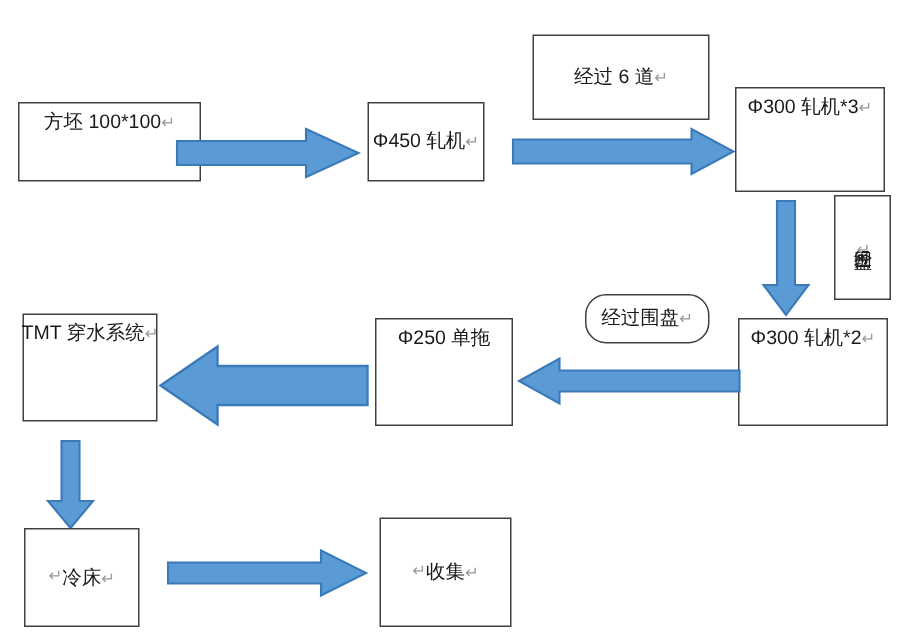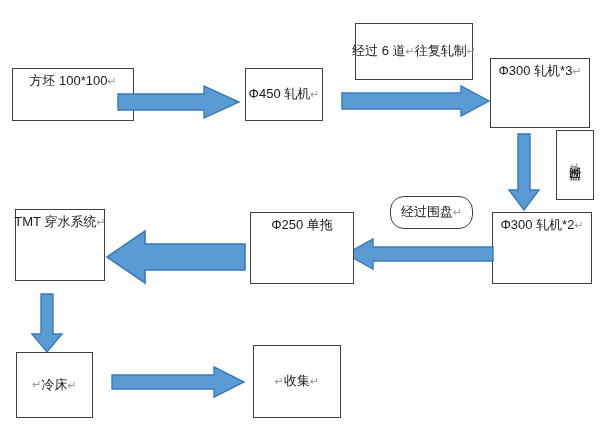--- a/index.html
+++ b/index.html
@@ -80,21 +80,20 @@
       <polygon points="2,10 88,10 88,2 123,18 88,34 88,26 2,26" fill="#5b9bd5" stroke="#3a7ab8" stroke-width="1.4"></polygon>
     </svg>
   </div>
 
   <div class="node centered" style="left:245px; top:68px; width:78px; height:53px;">
     <span class="line"><span>Φ450 轧机</span><span class="pilcrow">↵</span></span>
   </div>
 
   <div class="node centered" style="left:355px; top:23px; width:118px; height:57px;">
     <span class="line"><span>经过 6 道</span><span class="pilcrow">↵</span></span>
-    <span class="line"><span>往复轧制</span><span class="pilcrow">↵</span></span>
   </div>
 
   <div class="arrow" style="left:340px; top:85px; width:151px; height:32px;">
     <svg viewBox="0 0 151 32" preserveAspectRatio="none">
       <polygon points="2,8 121,8 121,1 149,16 121,31 121,24 2,24" fill="#5b9bd5" stroke="#3a7ab8" stroke-width="1.4"></polygon>
     </svg>
   </div>
 
   <div class="node" style="left:490px; top:58px; width:100px; height:70px;">
     <span class="line">Φ300 轧机</span>
@@ -119,21 +118,21 @@
   <div class="node centered" style="left:390px; top:196px; width:83px; height:33px;border-radius:14px;">
     <span class="line"><span>经过围盘</span><span class="pilcrow">↵</span></span>
   </div>
 
   <div class="arrow" style="left:344px; top:237px; width:151px; height:34px;">
     <svg viewBox="0 0 151 34" preserveAspectRatio="none">
       <polygon points="149,10 29,10 29,2 2,17 29,32 29,24 149,24" fill="#5b9bd5" stroke="#3a7ab8" stroke-width="1.4"></polygon>
     </svg>
   </div>
 
-  <div class="node" style="left:250px; top:212px; width:104px; height:72px;">
+  <div class="node" style="left:250px; top:212px; width:92px; height:72px;">
     <span class="line">Φ250 单拖</span>
   </div>
 
   <div class="arrow" style="left:105px; top:228px; width:142px; height:58px;">
     <svg viewBox="0 0 142 58" preserveAspectRatio="none">
       <polygon points="140,16 40,16 40,3 2,29 40,55 40,42 140,42" fill="#5b9bd5" stroke="#3a7ab8" stroke-width="1.6"></polygon>
     </svg>
   </div>
 
   <div class="node" style="left:15px; top:209px; width:90px; height:72px;">

